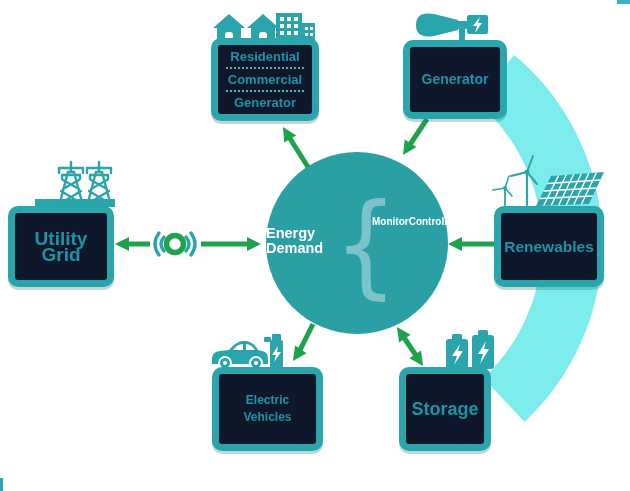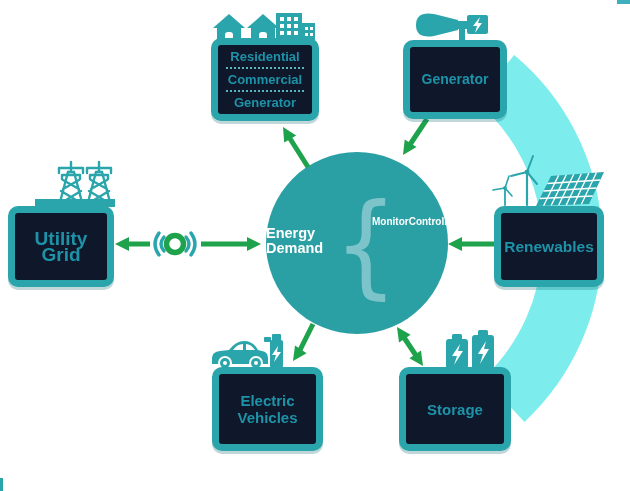--- a/index.html
+++ b/index.html
@@ -11,23 +11,23 @@
         text-align:center;font-weight:bold;color:#1e93a8;z-index:2;
         box-shadow:0 3px 0 rgba(24,112,118,.28);}
   .node .lbl{line-height:17px;}
   #node-residential{left:211px;top:38px;width:108px;height:83px;font-size:13px;}
   #node-residential .rline{line-height:13px;}
   .dotsep{width:78px;border-top:2px dotted #55b6bf;margin:4px 0;}
   #node-generator{left:403px;top:40px;width:104px;height:79px;font-size:14px;}
   #node-utility{left:8px;top:206px;width:106px;height:81px;font-size:19px;}
   #node-utility .lbl{width:60px;line-height:16px;}
   #node-renewables{left:494px;top:206px;width:110px;height:81px;font-size:15.5px;justify-content:center;}
-  #node-ev{left:212px;top:367px;width:111px;height:84px;font-size:15px;align-items:center;}
+  #node-ev{left:212px;top:367px;width:111px;height:84px;font-size:12px;align-items:center;}
   #node-ev .lbl{width:82px;line-height:17px;}
-  #node-storage{left:399px;top:367px;width:112px;height:84px;font-size:15px;}
+  #node-storage{left:399px;top:367px;width:92px;height:84px;font-size:18px;}
   .circle-text{position:absolute;z-index:3;color:#fff;font-weight:bold;}
   #energy-label{left:266px;top:226px;width:88px;text-align:left;font-size:14.5px;line-height:15px;}
   #brace{left:334px;top:179px;height:130px;display:flex;align-items:center;
          font-family:"DejaVu Sans",sans-serif;font-weight:normal;font-size:100px;color:#7cc4ca;
          transform:scaleY(1.12);transform-origin:center;z-index:3;position:absolute;}
   #functions{left:372px;top:214px;display:flex;flex-direction:row;row-gap:20px;
              font-size:10px;line-height:16px;}
 </style>
 </head>
 <body>

